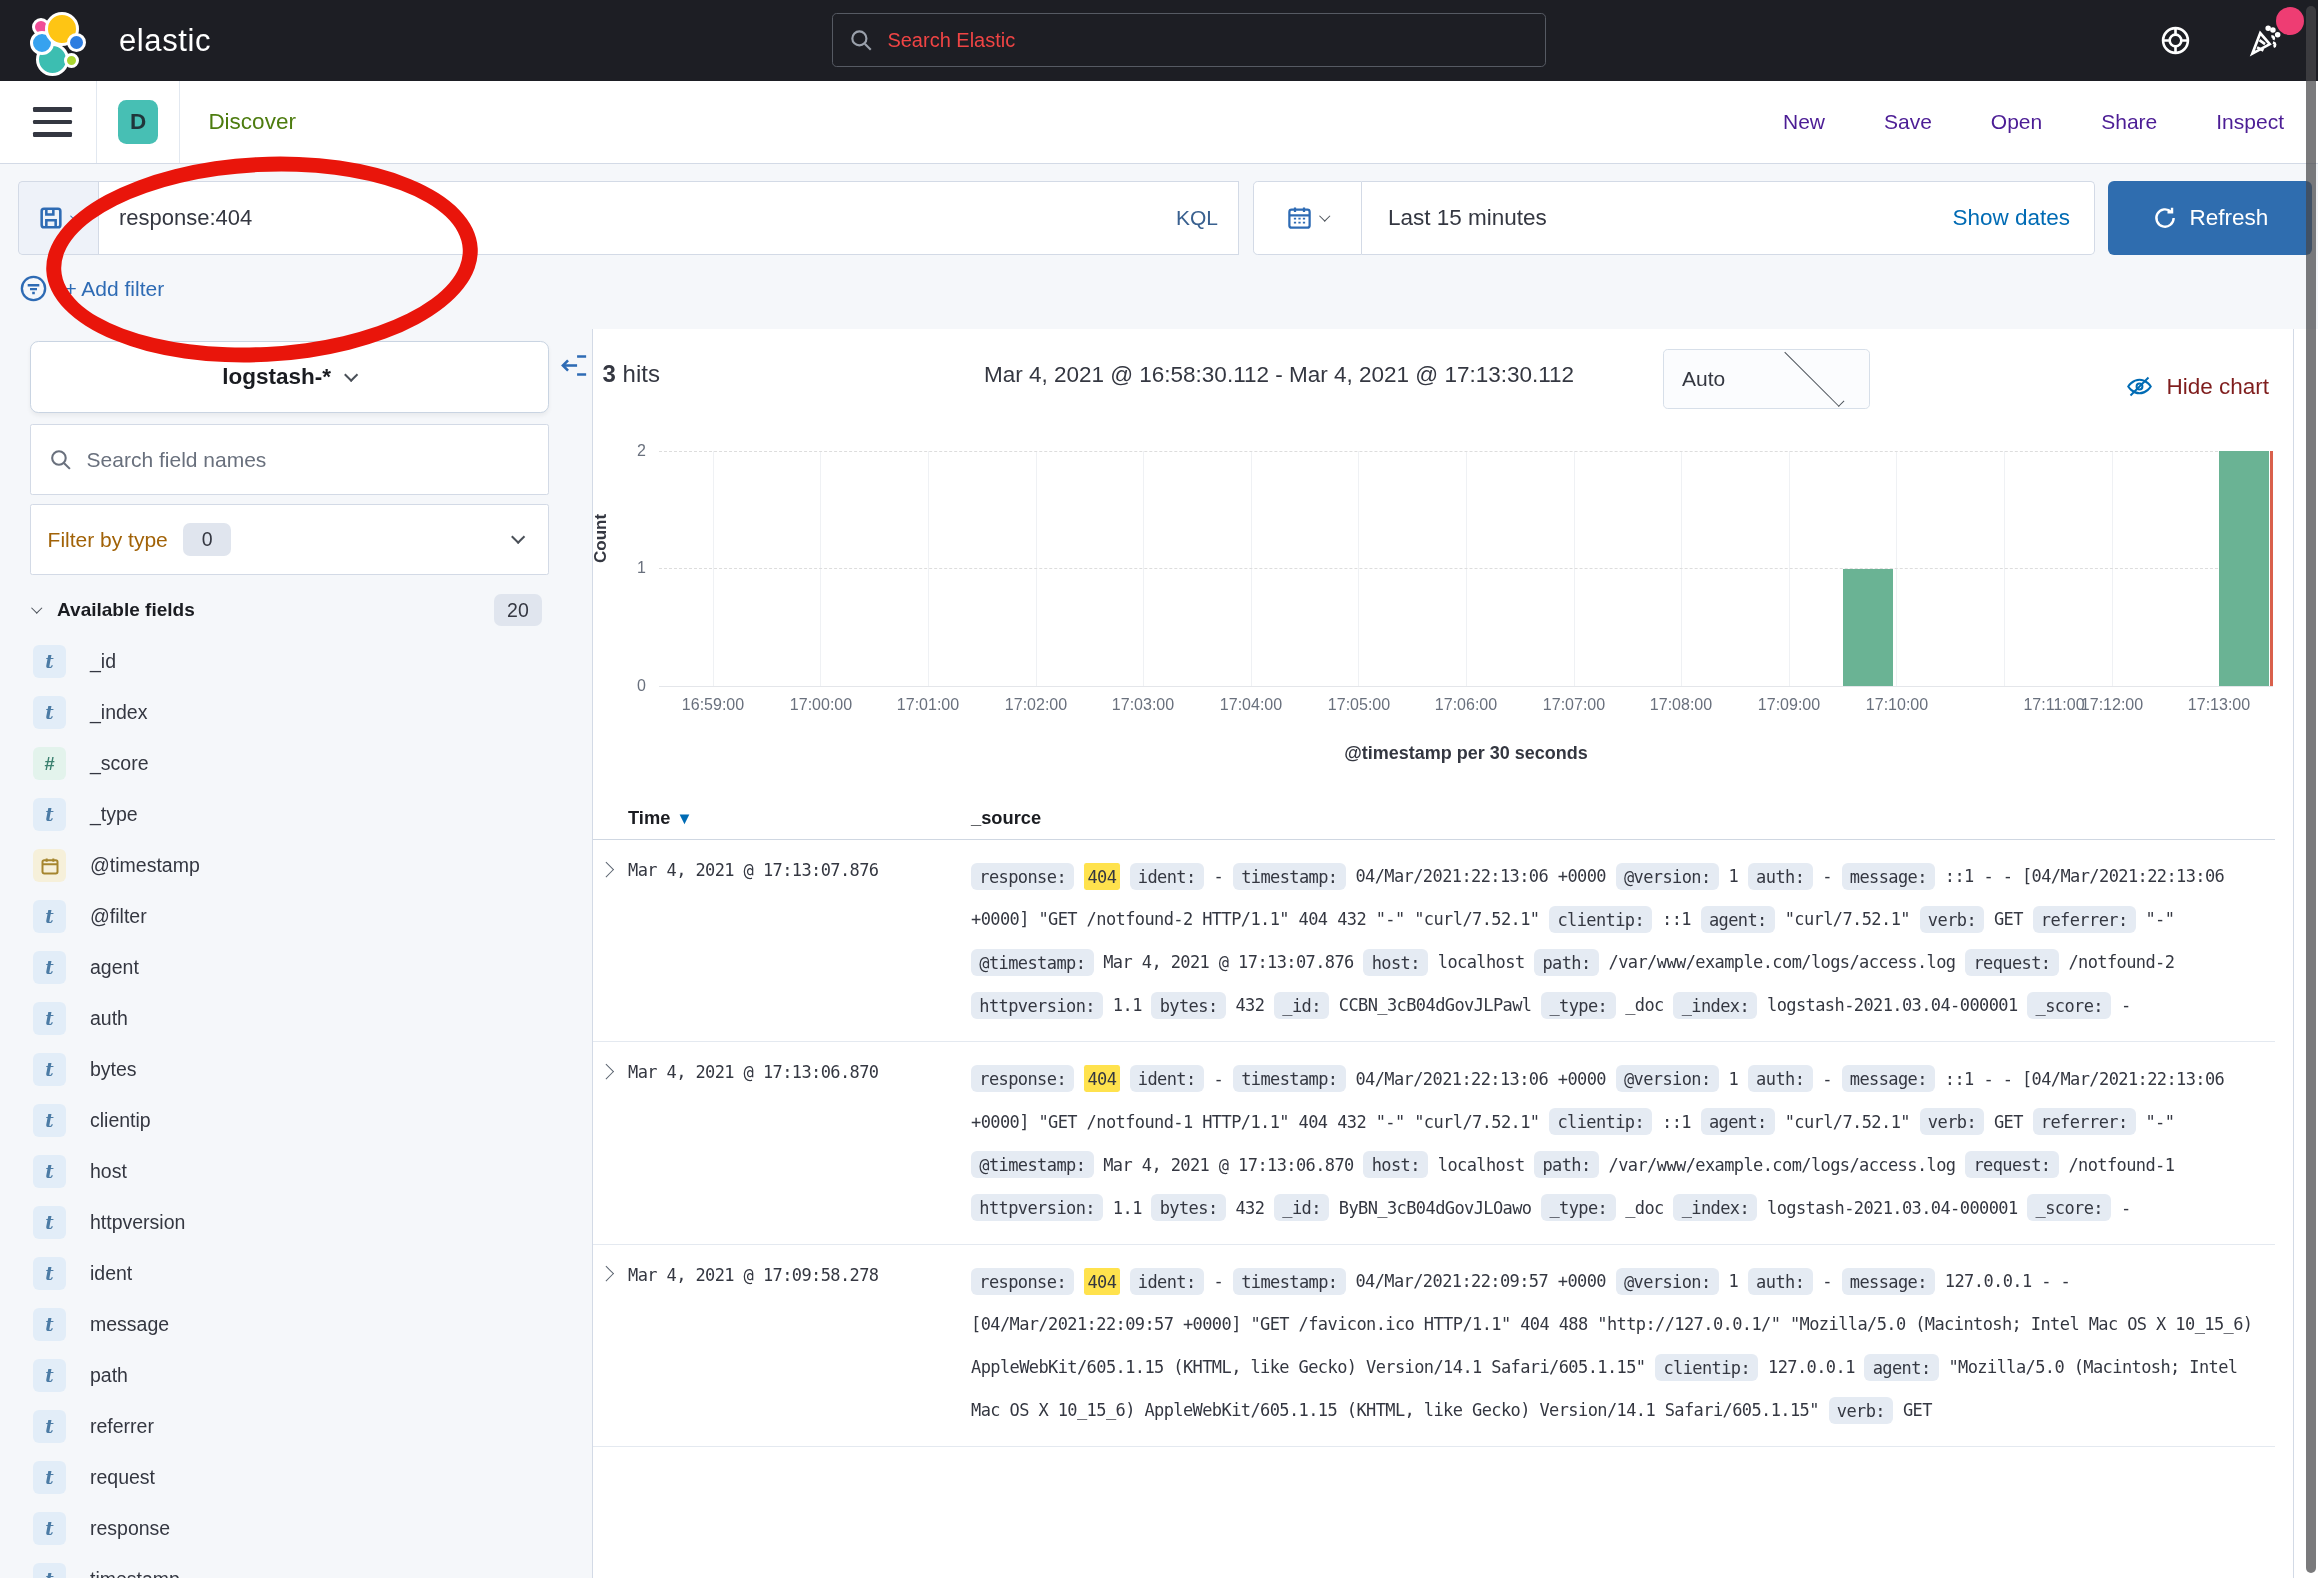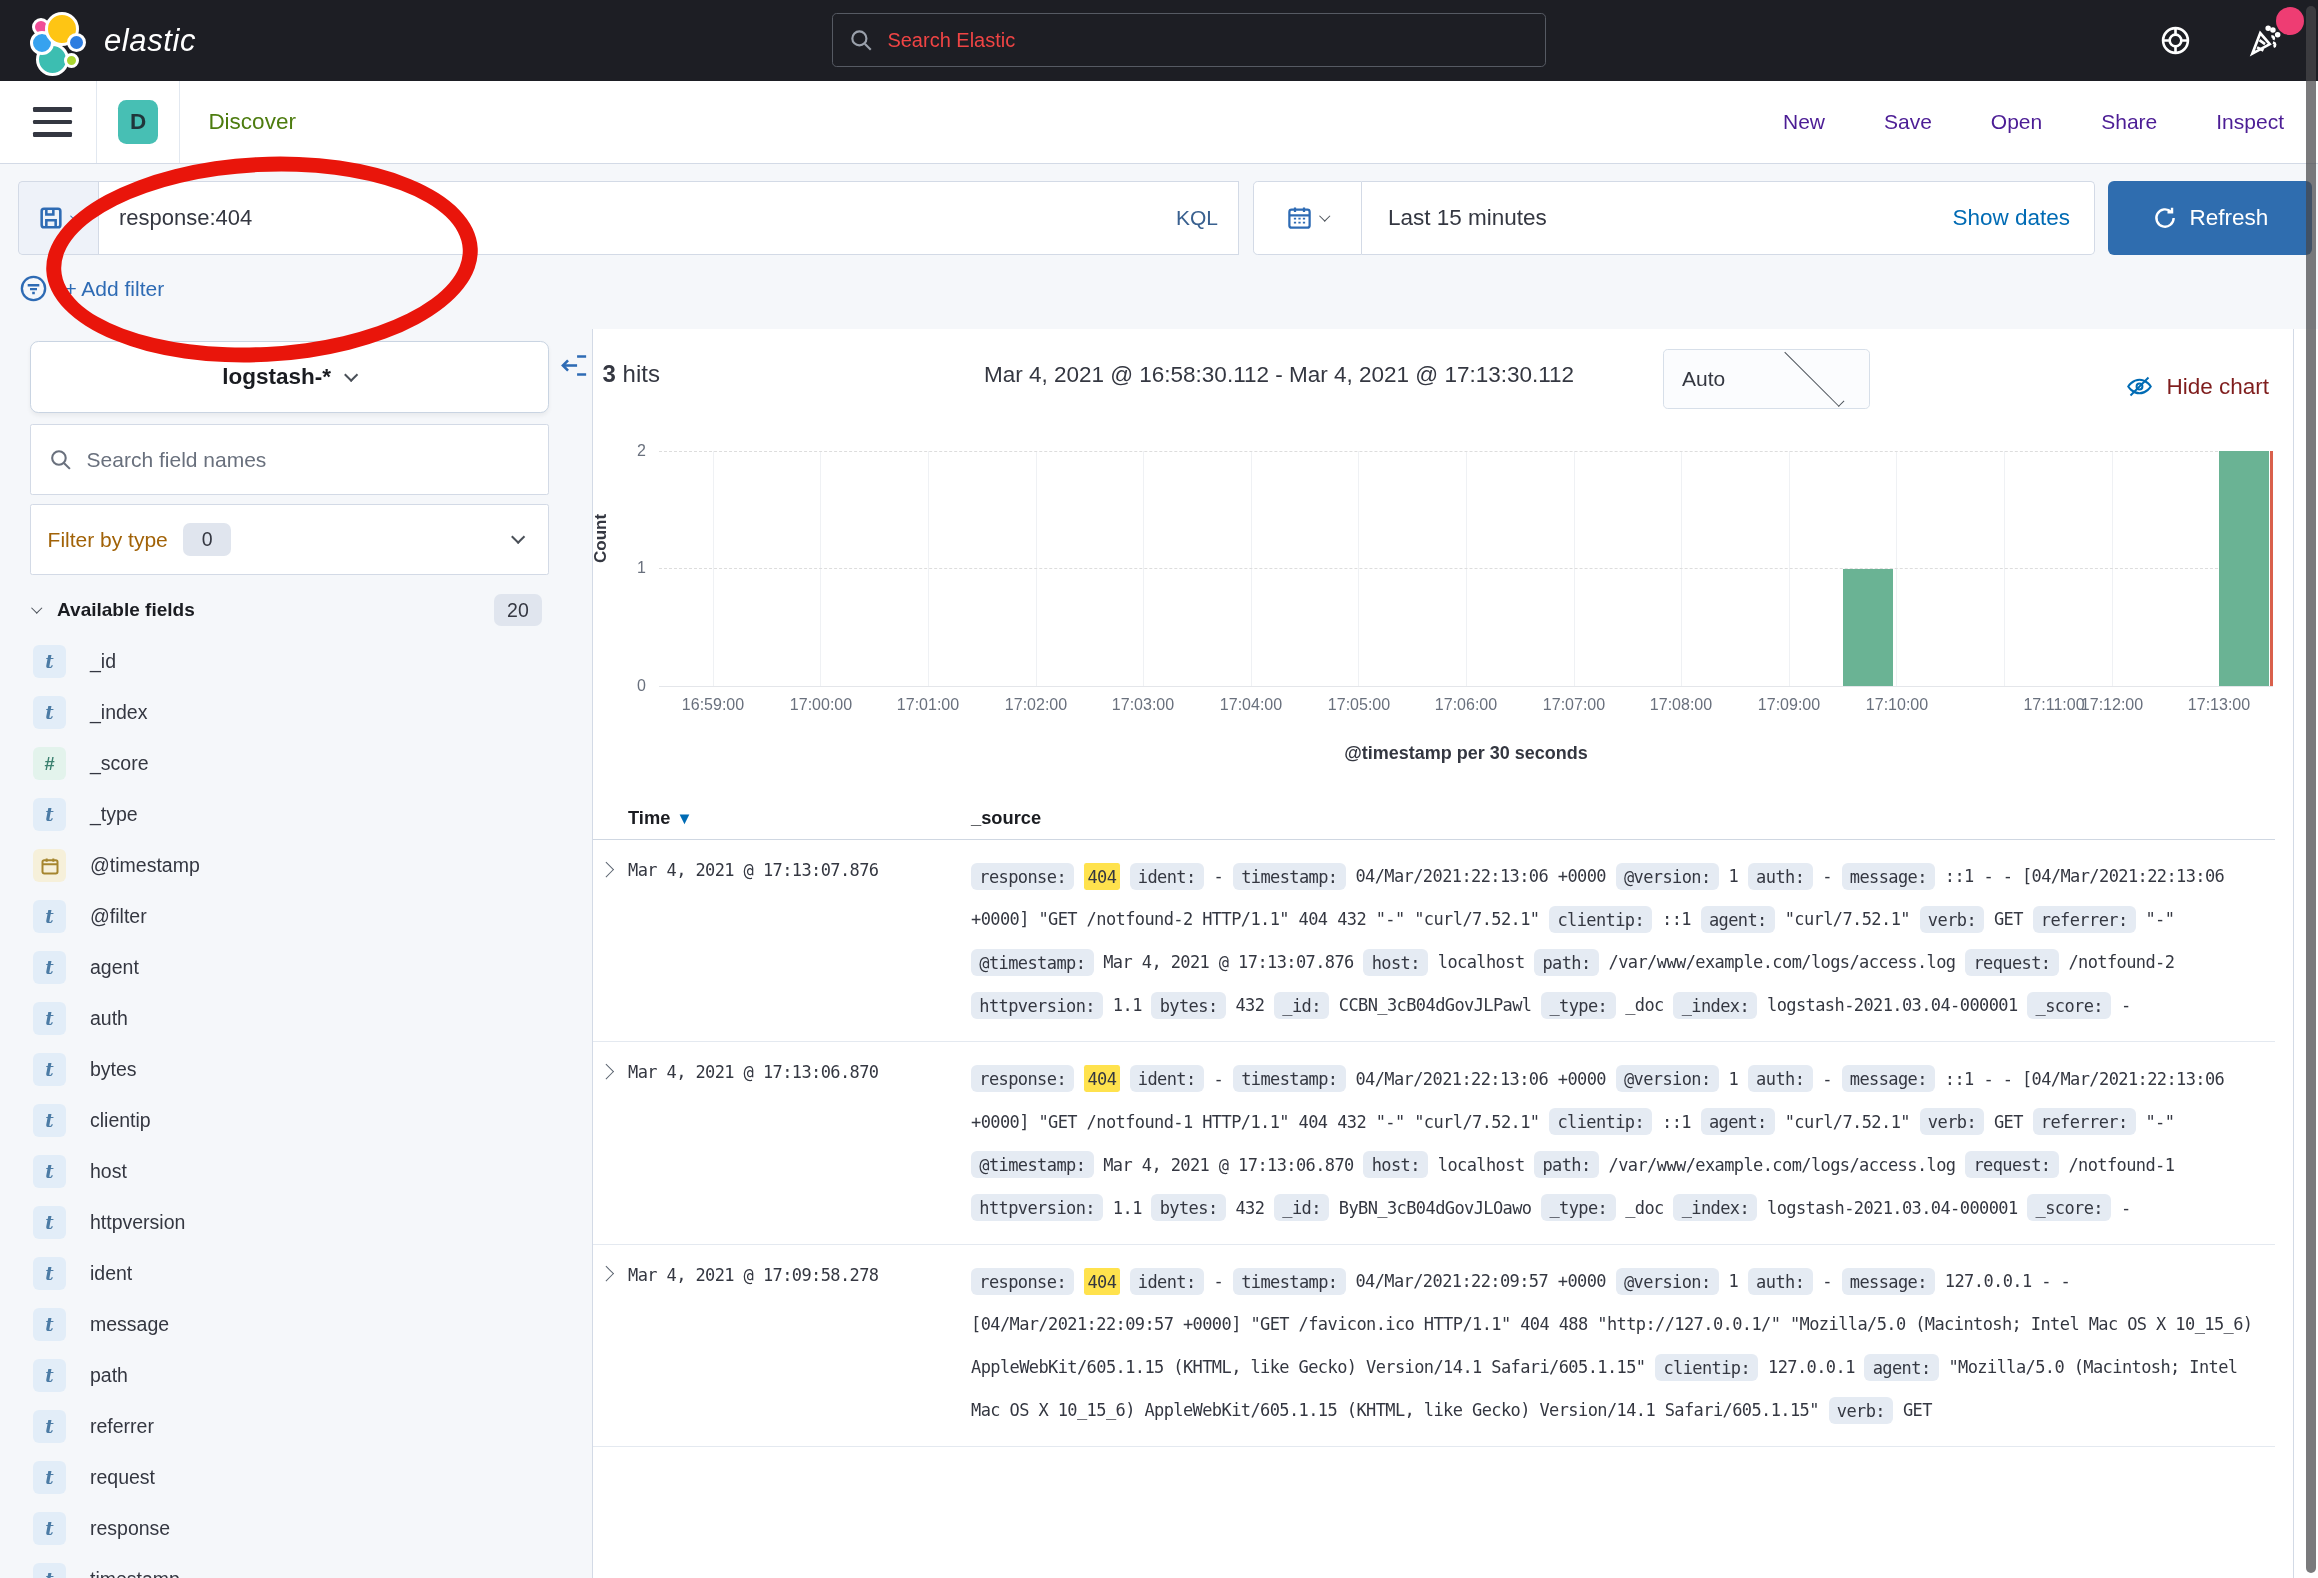--- a/index.html
+++ b/index.html
@@ -1,21 +1,21 @@
 <!DOCTYPE html>
 <html style="font-size:9.5px"><head>
 <meta charset="utf-8">
 <style>
   html,body{margin:0;padding:0;background:#fff;}
   #screen{position:relative;width:2319px;height:1578px;overflow:hidden;background:#ffffff;
           font-family:"Liberation Sans",sans-serif;color:#343741;}
 
   
   .topbar{position:absolute;left:0;top:0;width:2319px;height:81px;background:#1d1e24;display:flex;align-items:center;}
-  .brand{display:flex;align-items:center;gap:17px;margin-left:30px;font-style:italic;}
+  .brand{display:flex;align-items:center;gap:32px;margin-left:30px;}
   .logo{position:relative;width:57px;height:57px;}
   .logo i{position:absolute;border-radius:50%;border:3.5px solid #fff;box-sizing:border-box;}
   .logo .c-yellow{left:15.4px;top:0px;width:34px;height:34px;background:#fec514;}
   .logo .c-pink{left:2.4px;top:6px;width:18px;height:18px;background:#f04e98;}
   .logo .c-blue1{left:0px;top:19px;width:24px;height:24px;background:#36a2ef;}
   .logo .c-blue2{left:37px;top:21px;width:19px;height:19px;background:#2d7de0;}
   .logo .c-teal{left:6px;top:31px;width:33px;height:33px;background:#3cbeb1;}
   .logo .c-lime{left:34px;top:41px;width:15.4px;height:15.4px;background:#aad530;}
   .brand-name{color:#fff;font-size:31px;font-weight:400;letter-spacing:0.6px;}
   .hdr-search{position:absolute;left:832px;top:13px;width:714px;height:54px;border:1.2px solid #565a63;border-radius:4.7px;

